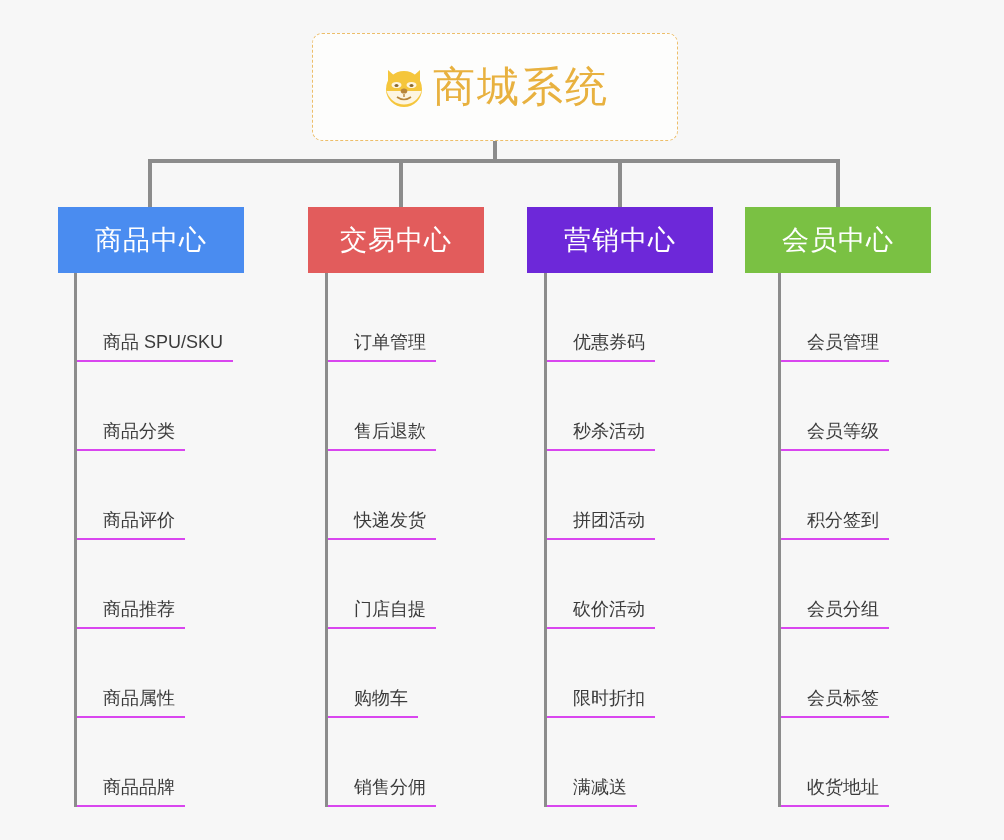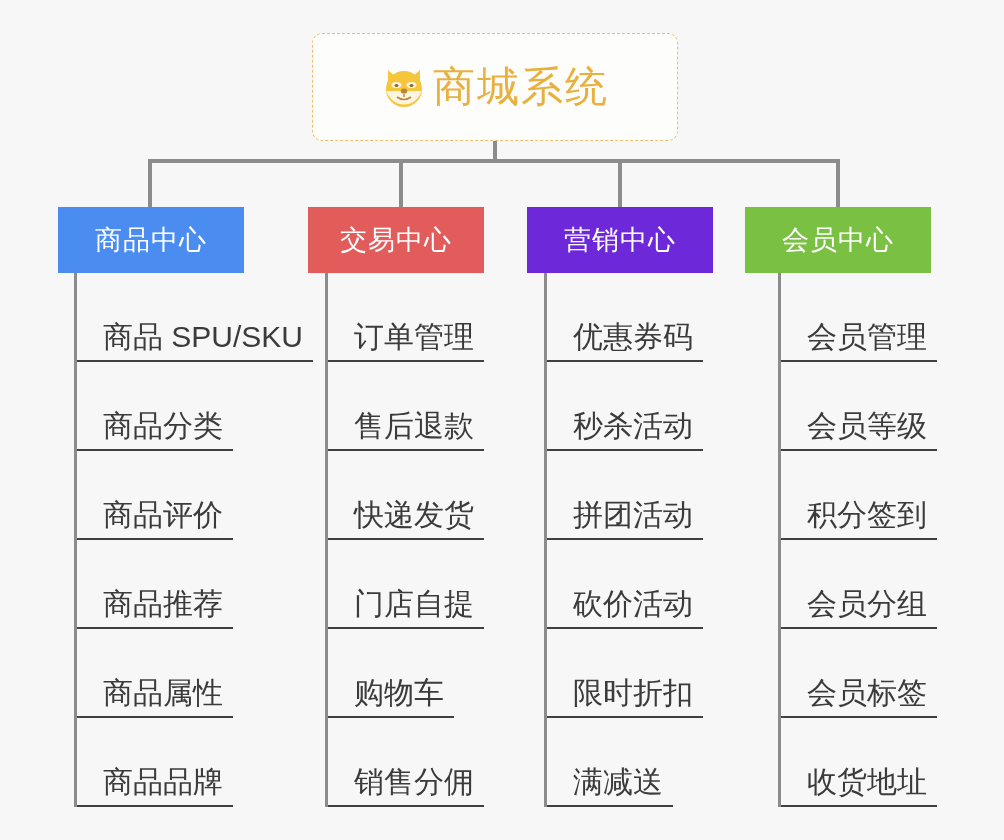--- a/index.html
+++ b/index.html
@@ -101,25 +101,25 @@
   }
   .leaf-item {
     position: relative;
     height: 89px;
     display: flex;
     align-items: flex-end;
     padding-left: 3px;
   }
   .leaf-label {
     display: inline-block;
-    font-size: 30px;
+    font-size: 18px;
     color: #3b3b3b;
     white-space: nowrap;
     padding: 0 10px 7px 26px;
-    border-bottom: 2px solid #404040;
+    border-bottom: 2px solid #d946ef;
     line-height: 1.1;
   }
 </style>
 </head>
 <body>
 
 <div id="mindmap">
 
   <div class="root-node">
     <span class="root-emoji">

